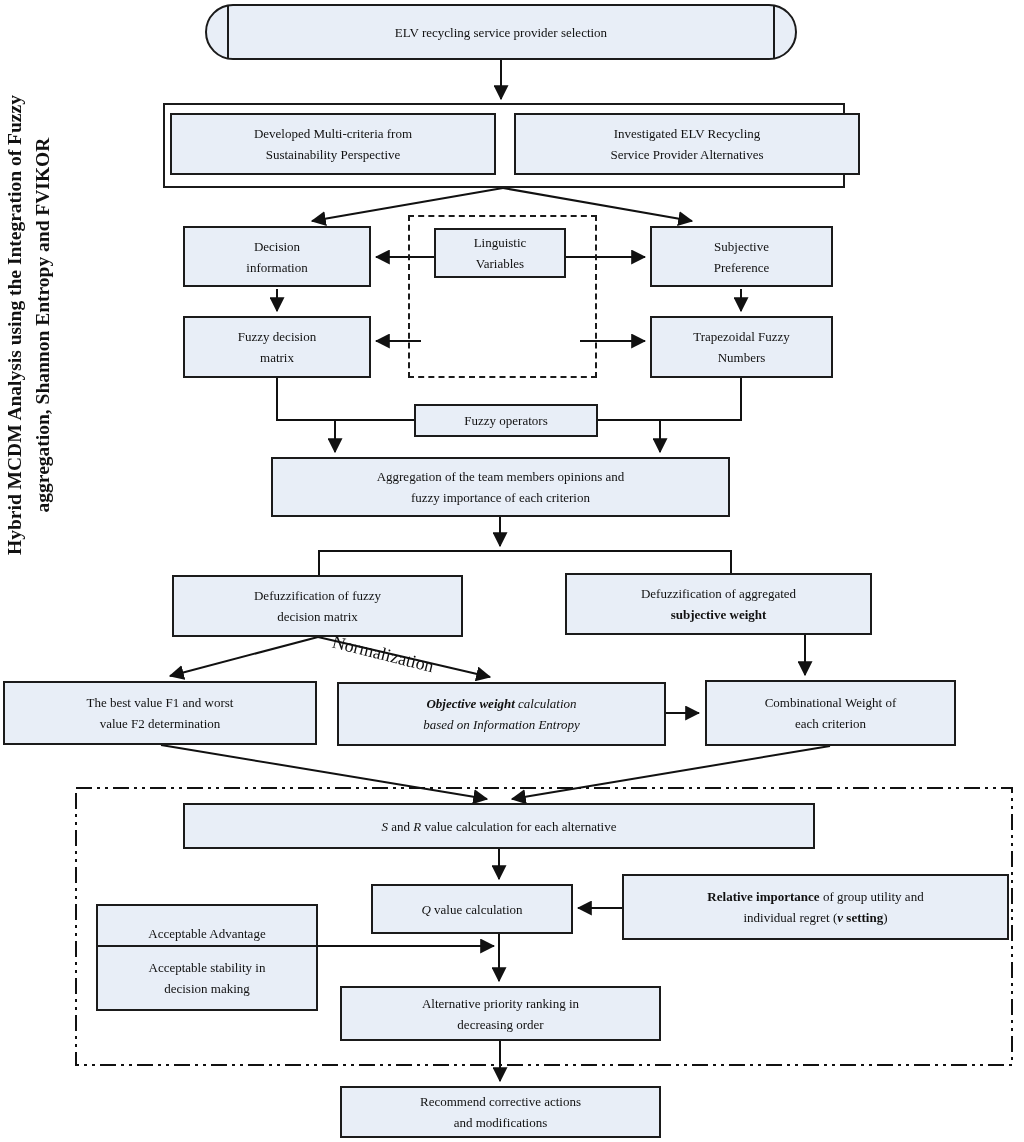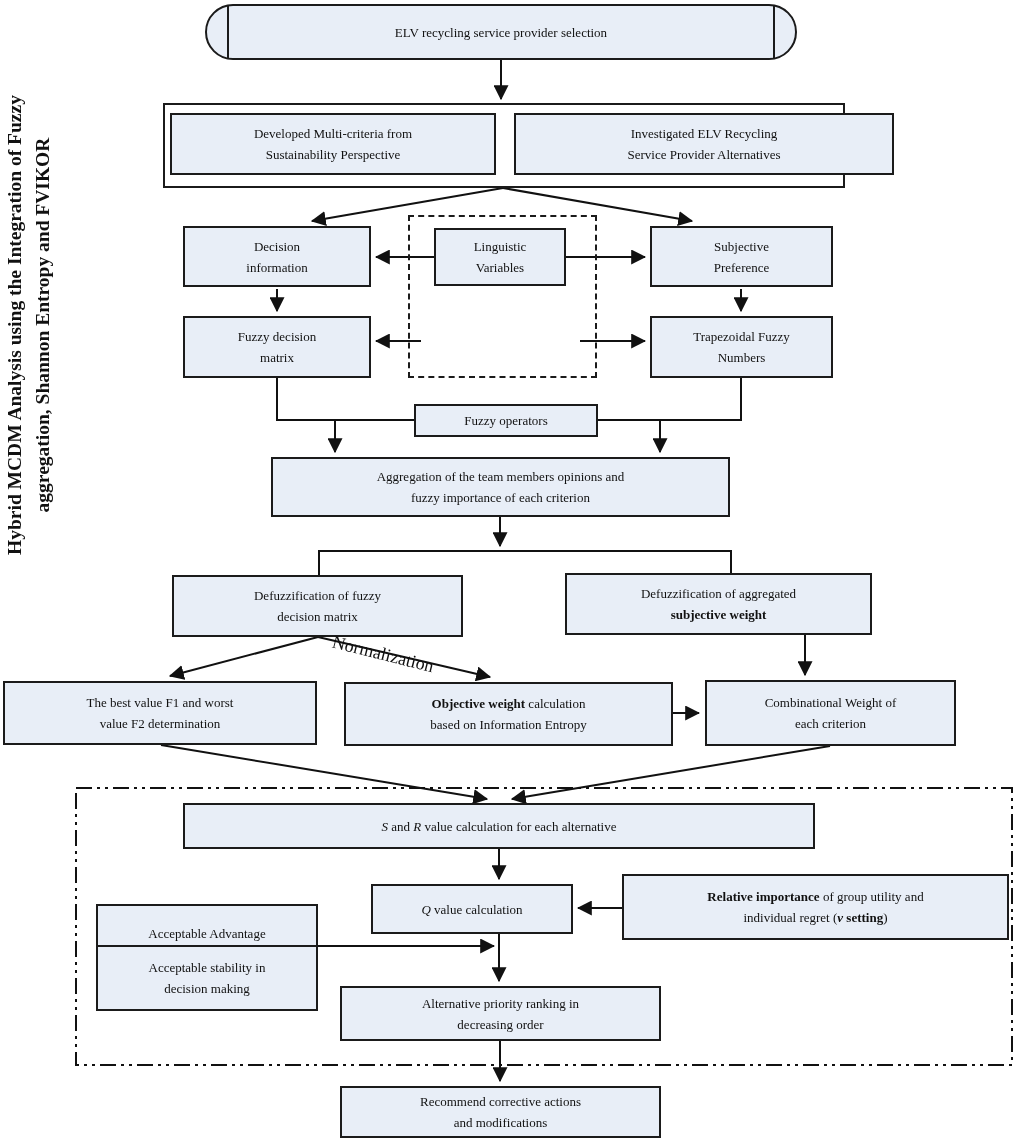--- a/index.html
+++ b/index.html
@@ -104,32 +104,32 @@
     <span class="capline" style="left:20px;"></span>
     <span class="capline" style="right:20px;"></span>
     <span class="txt">ELV recycling service provider selection</span>
   </div>
 
   <div class="box plain" style="left:163px;top:103px;width:682px;height:85px;"></div>
   <div class="box" style="left:170px;top:113px;width:326px;height:62px;">
     <span class="txt">Developed Multi-criteria from
 Sustainability Perspective</span>
   </div>
-  <div class="box" style="left:514px;top:113px;width:380px;height:62px;">
+  <div class="box" style="left:514px;top:113px;width:346px;height:62px;">
     <span class="txt">Investigated ELV Recycling
 Service Provider Alternatives</span>
   </div>
 
   <div class="box dashedbox" style="left:408px;top:215px;width:189px;height:163px;"></div>
 
   <div class="box" style="left:183px;top:226px;width:188px;height:61px;">
     <span class="txt">Decision
 information</span>
   </div>
-  <div class="box" style="left:434px;top:228px;width:132px;height:58px;">
+  <div class="box" style="left:434px;top:228px;width:132px;height:50px;">
     <span class="txt">Linguistic
 Variables</span>
   </div>
   <div class="box" style="left:650px;top:226px;width:183px;height:61px;">
     <span class="txt">Subjective
 Preference</span>
   </div>
 
   <div class="box" style="left:183px;top:316px;width:188px;height:62px;">
     <span class="txt">Fuzzy decision
@@ -157,21 +157,21 @@
     <span class="txt"><span>Defuzzification of aggregated
 </span><span style="font-weight: bold;">subjective weight</span></span>
   </div>
 
   <div class="norm">Normalization</div>
 
   <div class="box" style="left:3px;top:681px;width:314px;height:64px;">
     <span class="txt">The best value F1 and worst
 value F2 determination</span>
   </div>
-  <div class="box" style="left:344px;top:682px;width:329px;height:64px;">
+  <div class="box" style="left:337px;top:682px;width:329px;height:64px;font-style:italic;">
     <span class="txt"><span style="font-weight: bold;">Objective weight</span><span> calculation
 based on Information Entropy</span></span>
   </div>
   <div class="box" style="left:705px;top:680px;width:251px;height:66px;">
     <span class="txt">Combinational Weight of
 each criterion</span>
   </div>
 
   <div class="box" style="left:183px;top:803px;width:632px;height:46px;">
     <span class="txt"><span style="font-style: italic;">S</span><span> and </span><span style="font-style: italic;">R</span><span> value calculation for each alternative</span></span>

